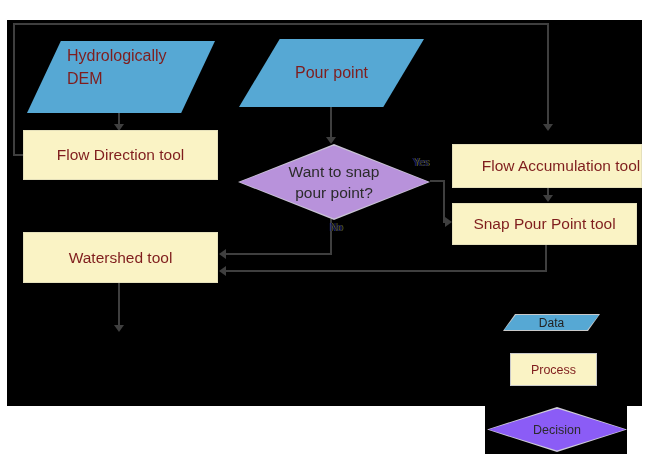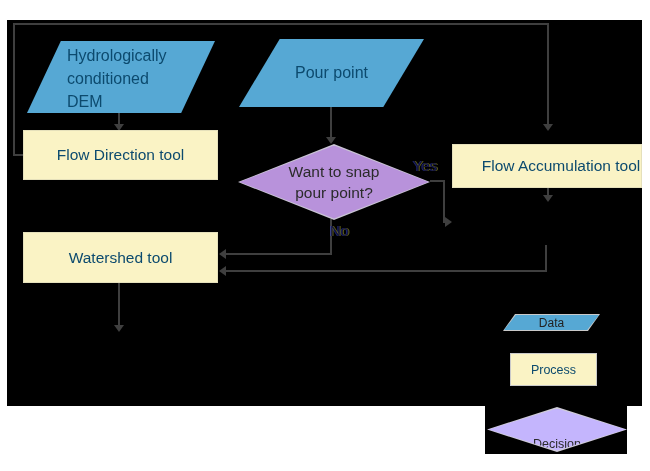--- a/index.html
+++ b/index.html
@@ -16,21 +16,21 @@
 
   
   .seg{position:absolute;background:var(--conn);}
   .ah{position:absolute;width:0;height:0;}
   .ah-down{border-left:5px solid transparent;border-right:5px solid transparent;border-top:7px solid var(--conn);}
   .ah-left{border-top:5px solid transparent;border-bottom:5px solid transparent;border-right:7px solid var(--conn);}
   .ah-right{border-top:5px solid transparent;border-bottom:5px solid transparent;border-left:7px solid var(--conn);}
 
   
   .node{position:absolute;display:flex;align-items:center;justify-content:center;
-        color:#0c4a6e;text-align:center;}
+        color:#7f1d1d;text-align:center;}
   .proc{background:#faf3c5;font-size:15.5px;border:1px solid rgba(190,190,170,0.35);box-sizing:border-box;}
   .para{background:#56a8d4;font-size:16px;}
   .dem-clip{clip-path:polygon(18% 0,100% 0,82% 100%,0 100%);}
   .pour-clip{clip-path:polygon(22% 0,100% 0,78% 100%,0 100%);}
   .wshed-clip{clip-path:polygon(19.6% 0,100% 0,80.4% 100%,0 100%);}
   .data-clip{clip-path:polygon(12.4% 0,100% 0,87.6% 100%,0 100%);}
   .diamond-clip{clip-path:polygon(50% 0,100% 50%,50% 100%,0 50%);}
   .shape-outline{position:absolute;}
   .shape-inner{position:absolute;left:1.5px;top:1.5px;right:1.5px;bottom:1.5px;
         display:flex;align-items:center;justify-content:center;flex-direction:column;}
@@ -40,33 +40,33 @@
   #pour-point{left:239px;top:39px;width:185px;height:68px;}
   #flow-direction{left:23px;top:130px;width:195px;height:50px;}
   #flow-accumulation{left:452px;top:144px;width:190px;height:44px;padding-left:28px;}
   #snap-pour-point{left:452px;top:203px;width:185px;height:42px;}
   #watershed-tool{left:23px;top:232px;width:195px;height:51px;}
   #watershed{left:22px;top:333px;width:194px;height:72px;}
 
   #decision{left:238px;top:144px;width:192px;height:76px;background:#c9c4d4;}
   #decision .shape-inner{background:#b892db;font-size:15.5px;line-height:21px;color:#2b2b2b;}
 
-  .branch-label{position:absolute;font-size:15px;color:#16163a;
+  .branch-label{position:absolute;font-size:10px;color:#16163a;
      text-shadow:1px 0 0 rgba(175,175,40,0.55),-1px 0 0 rgba(60,80,255,0.45);}
   #yes-label{left:413px;top:157px;}
   #no-label{left:308px;top:222px;margin-left:22px;}
 
   
   #legend-data{left:503px;top:314px;width:97px;height:17px;background:#c9c9c9;}
   #legend-data .shape-inner{background:#56a8d4;font-size:12px;color:#222;}
   #legend-data .shape-inner{left:1px;top:1px;right:1px;bottom:1px;}
   #legend-process{left:510px;top:353px;width:87px;height:33px;background:#faf3c5;
      border:1px solid #c9c9c9;box-sizing:border-box;font-size:12.5px;}
   #legend-decision{left:487px;top:407px;width:140px;height:45px;background:#cfccd8;}
-  #legend-decision .shape-inner{background:#c4b5fd;font-size:12.5px;color:#2b2b2b;justify-content:flex-end;}
+  #legend-decision .shape-inner{background:#8b5cf6;font-size:12.5px;color:#2b2b2b;}
 </style>
 </head>
 <body>
 
 <div id="stage">
 
   <div id="main-canvas" class="canvas"></div>
   <div id="decision-canvas" class="canvas"></div>
 
   <div class="seg" style="left:118px;top:113px;width:2px;height:14px;"></div>
@@ -95,37 +95,39 @@
   <div class="seg" style="left:545px;top:245px;width:2px;height:27px;"></div>
   <div class="seg" style="left:226px;top:270px;width:321px;height:2px;"></div>
   <div class="ah ah-left" style="left:219px;top:266px;"></div>
 
   <div class="seg" style="left:118px;top:283px;width:2px;height:44px;"></div>
   <div class="ah ah-down" style="left:114px;top:325px;"></div>
 
   <div id="dem" class="node para dem-clip">
     <div class="txt">
       <span style="display:block">Hydrologically</span>
-      <span style="display:block">conditioned</span>
       <span style="display:block">DEM</span>
     </div>
   </div>
 
   <div id="pour-point" class="node para pour-clip">
     <span>Pour point</span>
   </div>
 
   <div id="flow-direction" class="node proc">
     <span>Flow Direction tool</span>
   </div>
 
   <div id="flow-accumulation" class="node proc">
     <span>Flow Accumulation tool</span>
   </div>
 
+  <div id="snap-pour-point" class="node proc">
+    <span>Snap Pour Point tool</span>
+  </div>
 
   <div id="decision" class="shape-outline diamond-clip">
     <div class="shape-inner diamond-clip">
       <span style="display:block">Want to snap</span>
       <span style="display:block">pour point?</span>
     </div>
   </div>
 
   <div id="watershed-tool" class="node proc">
     <span>Watershed tool</span>

